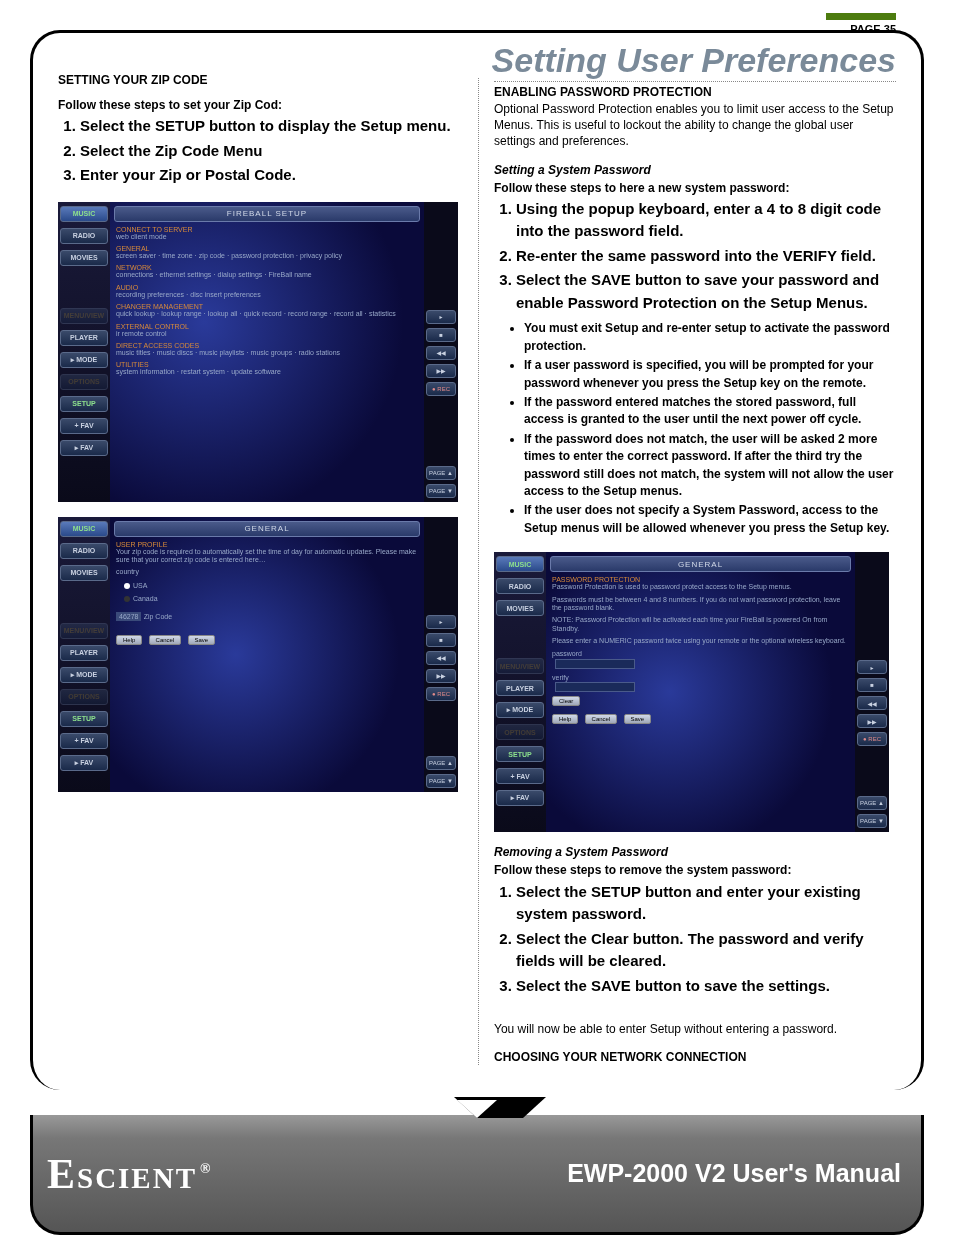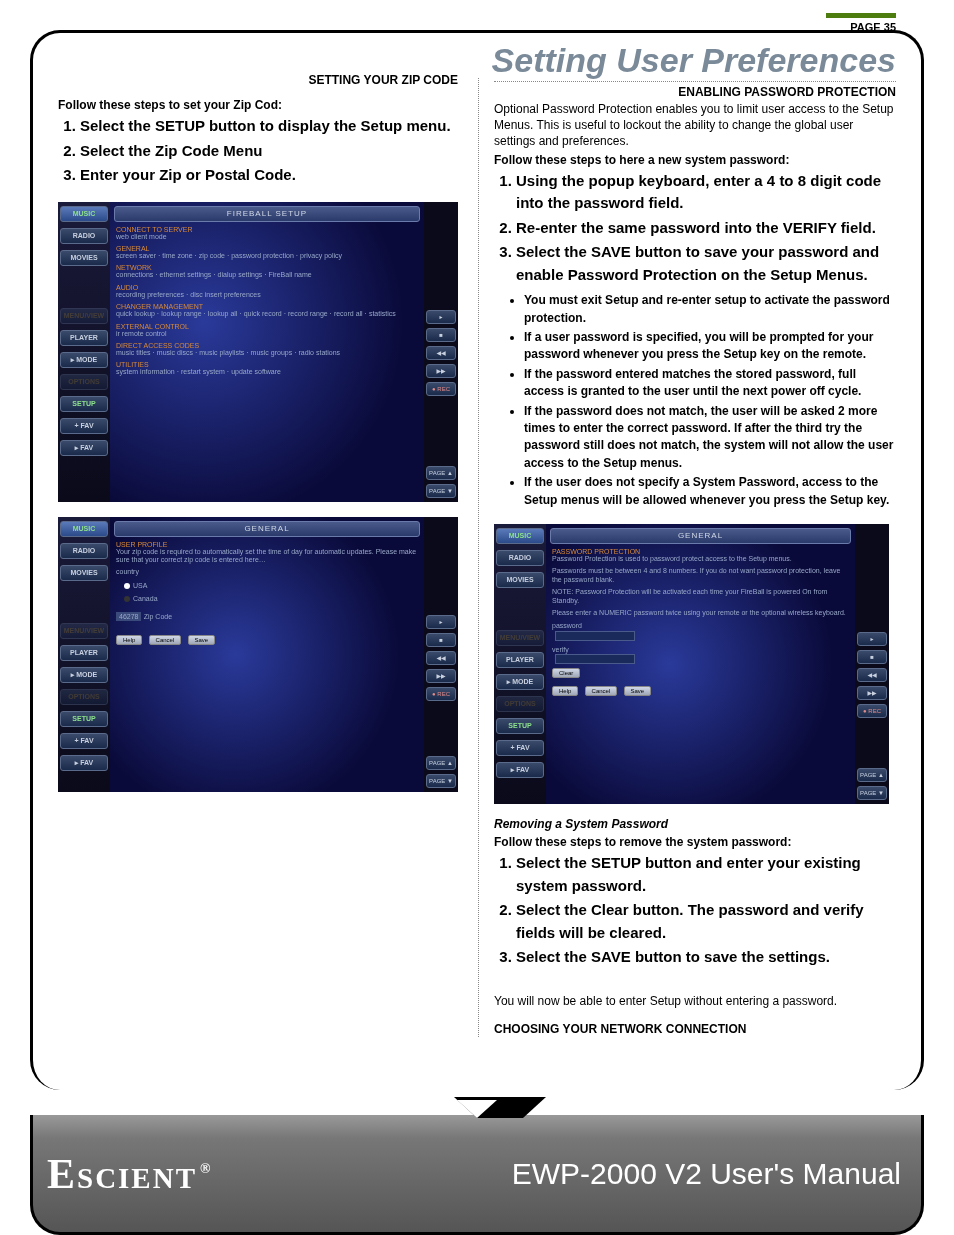--- a/index.html
+++ b/index.html
@@ -27,21 +27,21 @@
     right: 25px;
     font-style: italic;
     font-size: 34px;
     color: #7a8a99;
     font-weight: bold;
   }
   .columns { display: flex; gap: 20px; }
   .col-left { width: 400px; }
   .col-right { flex: 1; border-left: 1px dotted #888; padding-left: 15px; margin-top: 15px; }
   .divider-dotted { border-top: 1px dotted #888; margin: 3px 0; }
-  h2 { font-size: 12px; font-weight: bold; text-transform: uppercase; margin-top: 10px; text-align: right; }
+  h2 { font-size: 12px; font-weight: bold; text-transform: uppercase; margin-top: 10px; }
   p { font-size: 12px; line-height: 1.35; margin-top: 2px; }
   .bold { font-weight: bold; }
   .italic { font-style: italic; }
   ol { margin-left: 22px; font-size: 15px; font-weight: bold; line-height: 1.5; margin-top: 2px; }
   ul { list-style-type: disc; margin-left: 30px; font-size: 12px; font-weight: bold; line-height: 1.45; margin-top: 6px; }
   ul li, ol li { margin-bottom: 2px; }
 
   
   .shot {
     width: 400px;
@@ -108,21 +108,21 @@
     position: absolute;
     bottom: 0; left: 30px; right: 30px;
     height: 150px;
   }
   .page-num {
     position: absolute;
     right: 25px;
     top: -20px;
     font-size: 11px;
     font-weight: bold;
-    border-top: 5px solid #4d7c0f;
+    border-top: 7px solid #4d7c0f;
     padding-top: 3px;
     width: 70px;
     text-align: right;
   }
   .footer-bar {
     position: absolute;
     left: 0; right: 0; bottom: 0;
     height: 120px;
     background: linear-gradient(to bottom, #999 0%, #777 20%, #555 100%);
     border-radius: 0 0 30px 30px;
@@ -160,22 +160,22 @@
     font-weight: bold;
     font-size: 42px;
     color: #fff;
     letter-spacing: 2px;
     flex: 1;
     padding-left: 14px;
   }
   .logo .reg { font-size: 14px; vertical-align: super; margin-left: 3px; }
   .product {
     font-family: Arial, sans-serif;
-    font-weight: normal;
-    font-size: 30px;
+    font-weight: bold;
+    font-size: 25px;
     color: #fff;
   }
 </style>
 </head>
 <body>
 
 <div class="page-border">
   <div class="section-title">Setting User Preferences</div>
 
   <div class="columns">
@@ -293,20 +293,21 @@
           <div class="rbtn">PAGE ▼</div>
         </div>
       </div>
     </div>
 
     <div class="col-right">
       <div class="divider-dotted"></div>
       <h2 style="margin-top:2px">ENABLING PASSWORD PROTECTION</h2>
       <p>Optional Password Protection enables you to limit user access to the Setup Menus. This is useful to lockout the ability to change the global user settings and preferences.</p>
 
+      <p class="bold italic" style="margin-top:12px">Setting a System Password</p>
       <p class="bold">Follow these steps to here a new system password:</p>
       <ol>
         <li>Using the popup keyboard, enter a 4 to 8 digit code into the password field.</li>
         <li>Re-enter the same password into the VERIFY field.</li>
         <li>Select the SAVE button to save your password and enable Password Protection on the Setup Menus.</li>
       </ol>
       <ul>
         <li>You must exit Setup and re-enter setup to activate the password protection.</li>
         <li>If a user password is specified, you will be prompted for your password whenever you press the Setup key on the remote.</li>
         <li>If the password entered matches the stored password, full access is granted to the user until the next power off cycle.</li>

